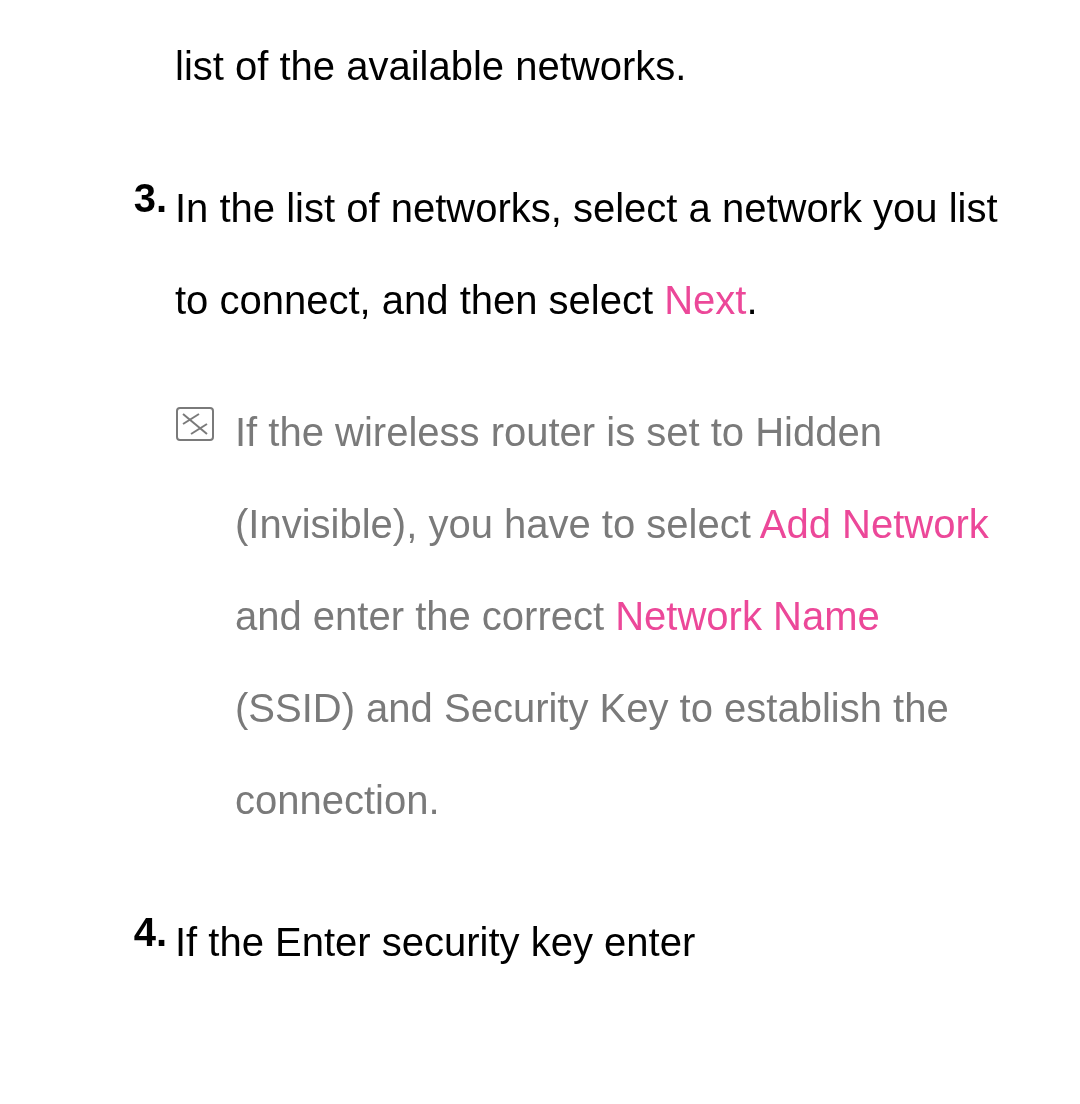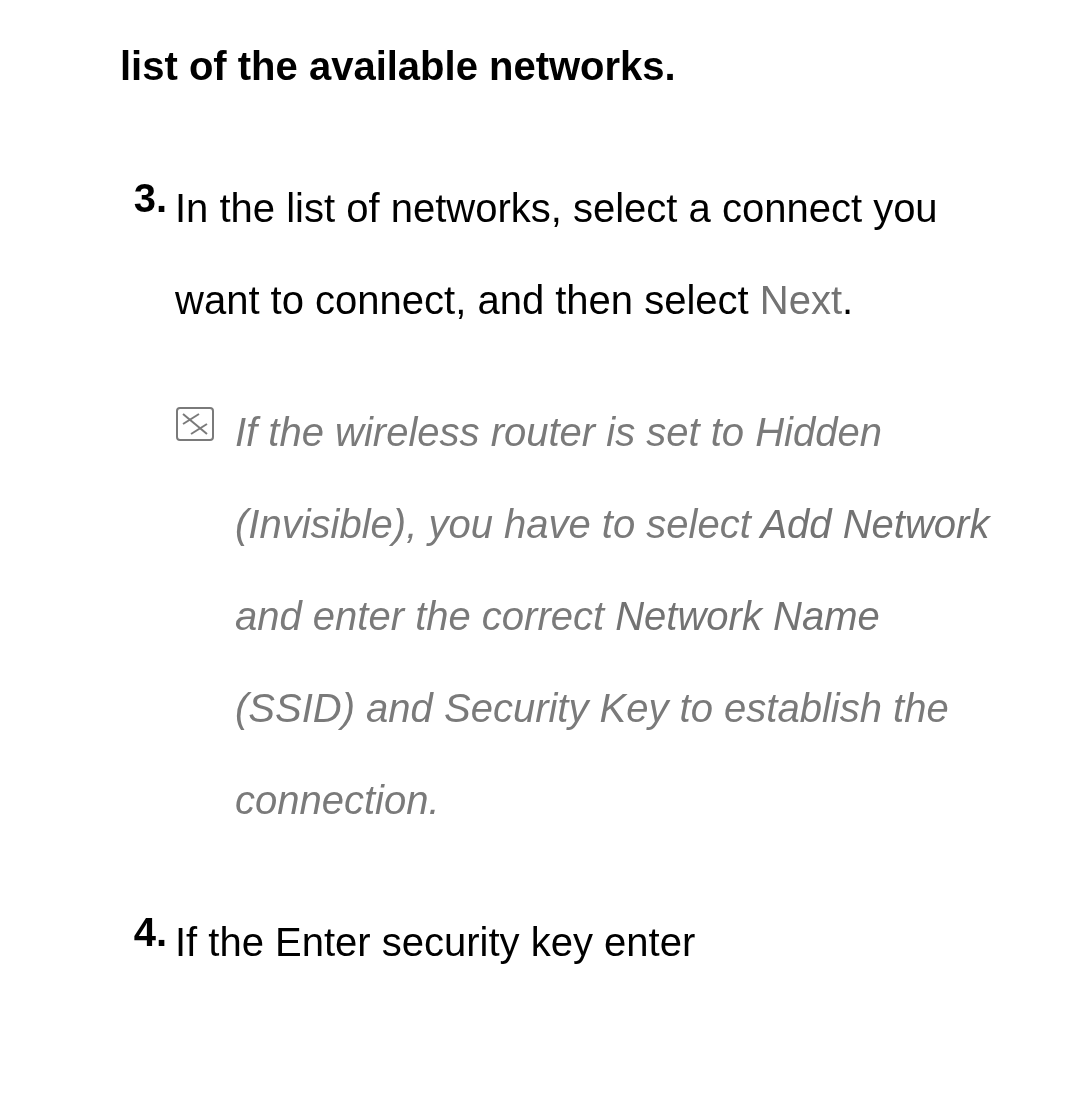--- a/index.html
+++ b/index.html
@@ -8,22 +8,22 @@
       height: 1104px;
       background: #ffffff;
       font-family: Arial, Helvetica, sans-serif;
       color: #000000;
       font-size: 40px;
       line-height: 1.8;
       padding: 30px 60px 0 120px;
       overflow: hidden;
     }
     .partial-line {
+      margin-left: 55px;
       margin-bottom: 60px;
-      font-weight: bold;
     }
     .step {
       display: flex;
       margin-bottom: 40px;
     }
     .step-number {
       font-weight: bold;
       min-width: 55px;
       text-align: right;
       padding-right: 8px;
@@ -31,50 +31,49 @@
     .step-content {
       flex: 1;
       line-height: 2.3;
     }
     .note {
       display: flex;
       margin-left: 55px;
       margin-top: 30px;
       margin-bottom: 50px;
       color: #7a7a7a;
-      font-style: italic;
     }
     .note-icon {
       min-width: 60px;
       padding-top: 6px;
     }
     .note-icon svg {
       width: 40px;
       height: 36px;
     }
     .note-content {
       flex: 1;
       line-height: 2.3;
       padding-right: 10px;
     }
     .cyan {
-      color: #737373;
+      color: #ec4899;
     }
   </style>
 </head>
 <body>
 
 <div class="partial-line">
   <span>list of the available networks.</span>
 </div>
 
 <div class="step">
   <div class="step-number">3.</div>
   <div class="step-content">
-    <span>In the list of networks, select a connect you want to connect, and then select </span><span class="cyan">Next</span><span>.</span>
+    <span>In the list of networks, select a network you list to connect, and then select </span><span class="cyan">Next</span><span>.</span>
   </div>
 </div>
 
 <div class="note">
   <div class="note-icon">
     <svg viewBox="0 0 40 36">
       <rect x="2" y="2" width="36" height="32" rx="3" ry="3" fill="none" stroke="#7a7a7a" stroke-width="2"></rect>
       <line x1="8" y1="8" x2="32" y2="28" stroke="#7a7a7a" stroke-width="2"></line>
       <line x1="8" y1="18" x2="24" y2="8" stroke="#7a7a7a" stroke-width="2"></line>
       <line x1="16" y1="28" x2="32" y2="18" stroke="#7a7a7a" stroke-width="2"></line>

